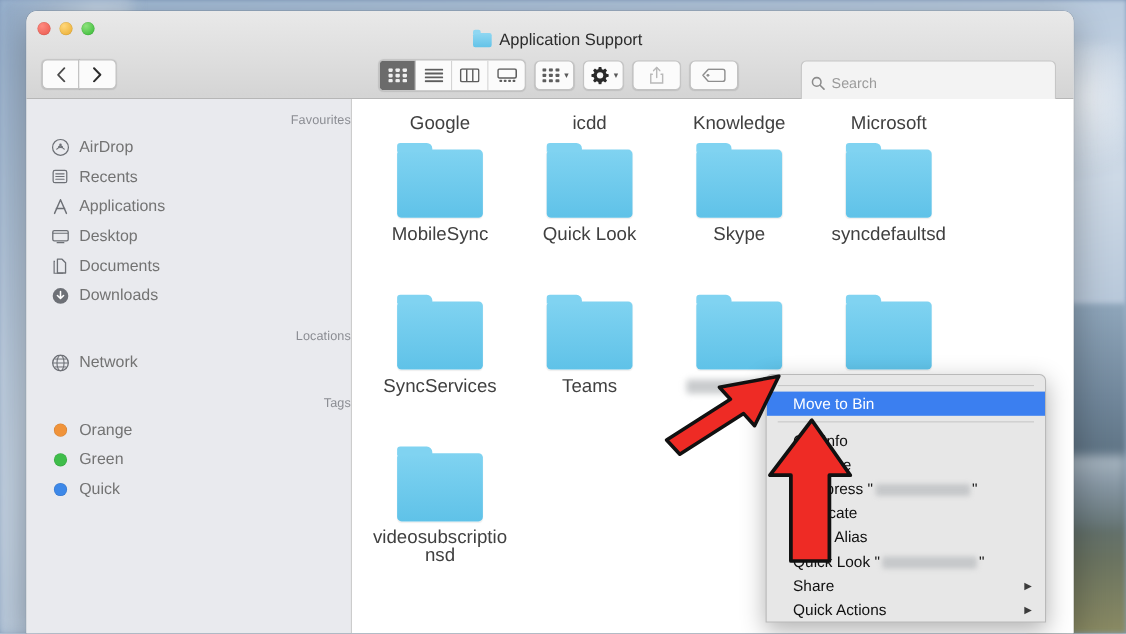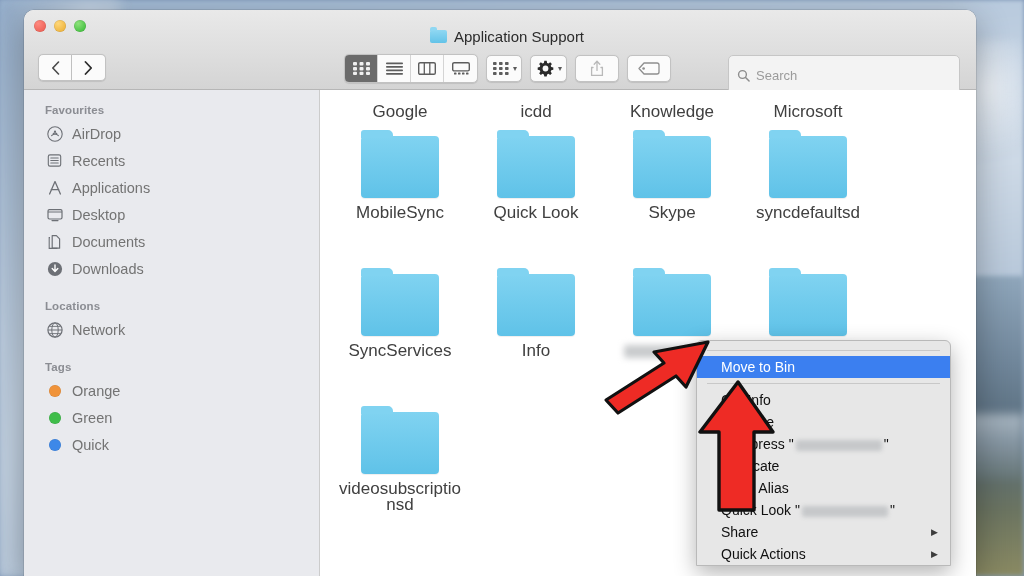--- a/index.html
+++ b/index.html
@@ -115,22 +115,22 @@
   .wbody { flex:1; display:flex; min-height:0; }
 
   
   .sidebar {
     width:296px; flex:0 0 296px;
     background:#e9eaee;
     border-right:.5px solid #ccc;
     padding:8px 0 0 0; overflow:hidden;
   }
   .sb-head {
-    font-size:11.5px; color:#8b8d93; font-weight:700;
-    padding:6px 0 4px 21px; letter-spacing:.1px;
+    font-size:11.5px; color:#8b8d93; font-weight:400;
+    padding:6px 0 4px 0; letter-spacing:.1px;text-align:right;
   }
   .sb-item {
     display:flex; align-items:center; gap:9px;
     height:27px; padding-left:22px; font-size:14.5px; color:#737373;
   }
   .sb-ico { width:17px; height:17px; flex:0 0 17px; display:flex; align-items:center; justify-content:center; color:#6d7076; }
   .dot { width:12px; height:12px; border-radius:50%; box-shadow:inset 0 0 0 .5px rgba(0,0,0,.12); }
   .sb-gap { height:12px; }
 
   
@@ -472,21 +472,21 @@
         </div>
       </div>
 
       <div class="grid">
         <div class="cell">
           <div class="folder"></div>
           <div class="label">SyncServices</div>
         </div>
         <div class="cell">
           <div class="folder"></div>
-          <div class="label">Info</div>
+          <div class="label">Teams</div>
         </div>
         <div class="cell">
           <div class="folder"></div>
           <div class="label blurred"></div>
         </div>
         <div class="cell">
           <div class="folder"></div>
           <div class="label blurred"></div>
         </div>
       </div>

